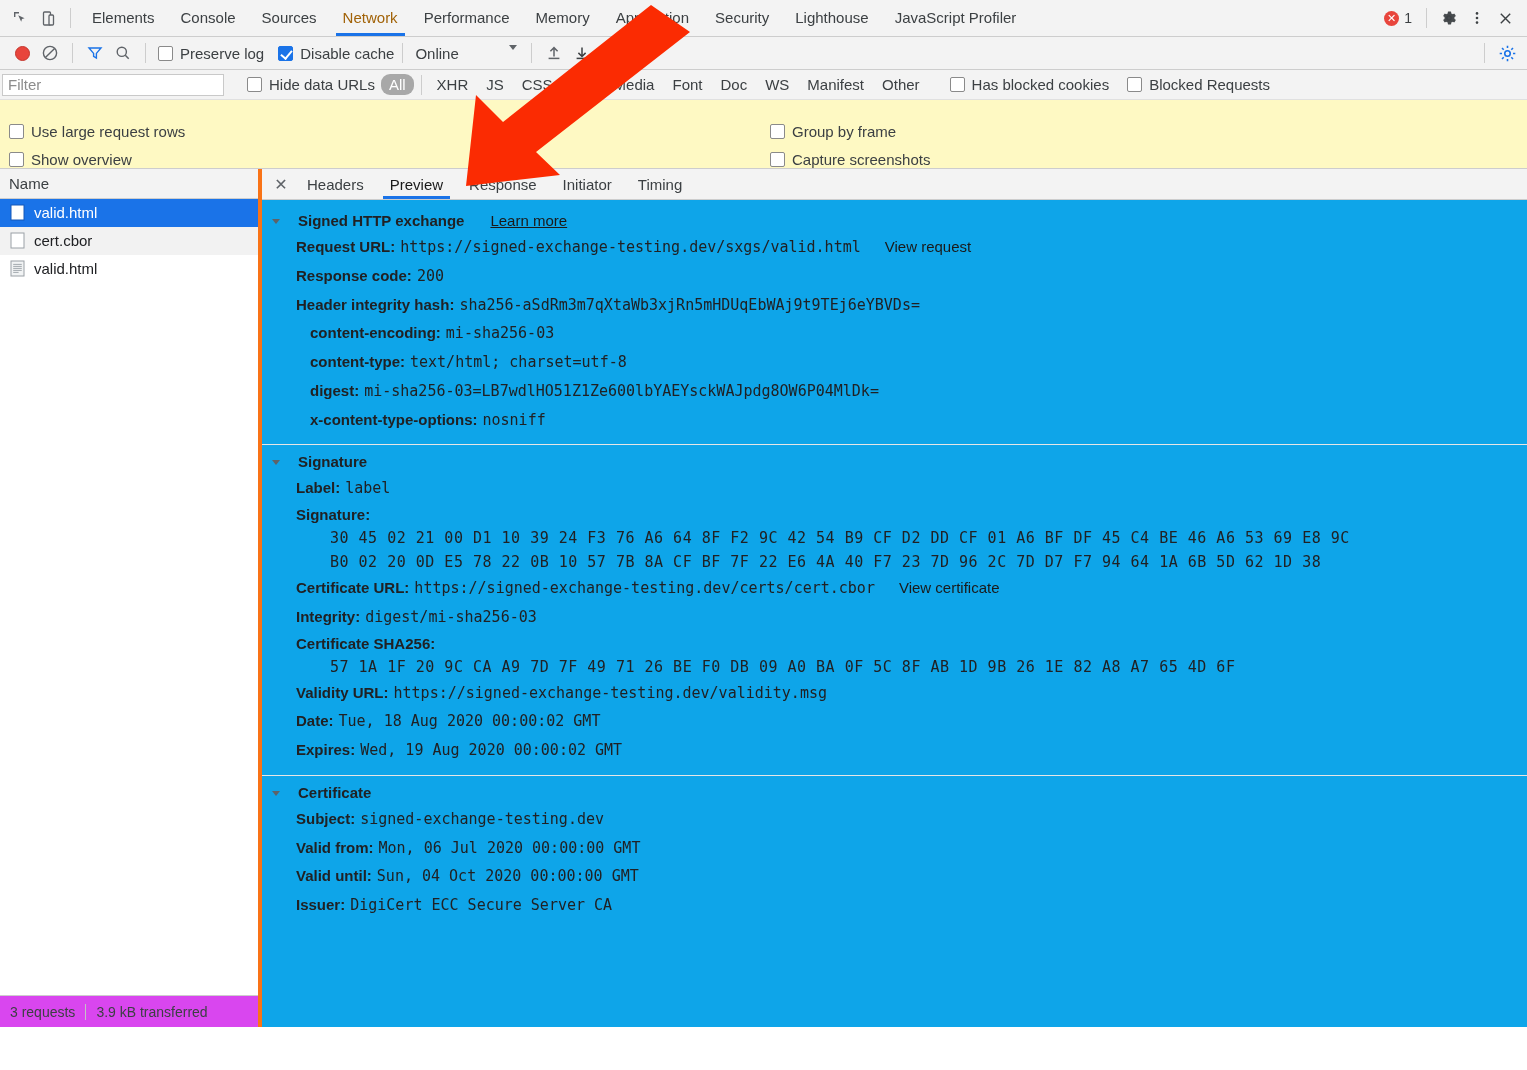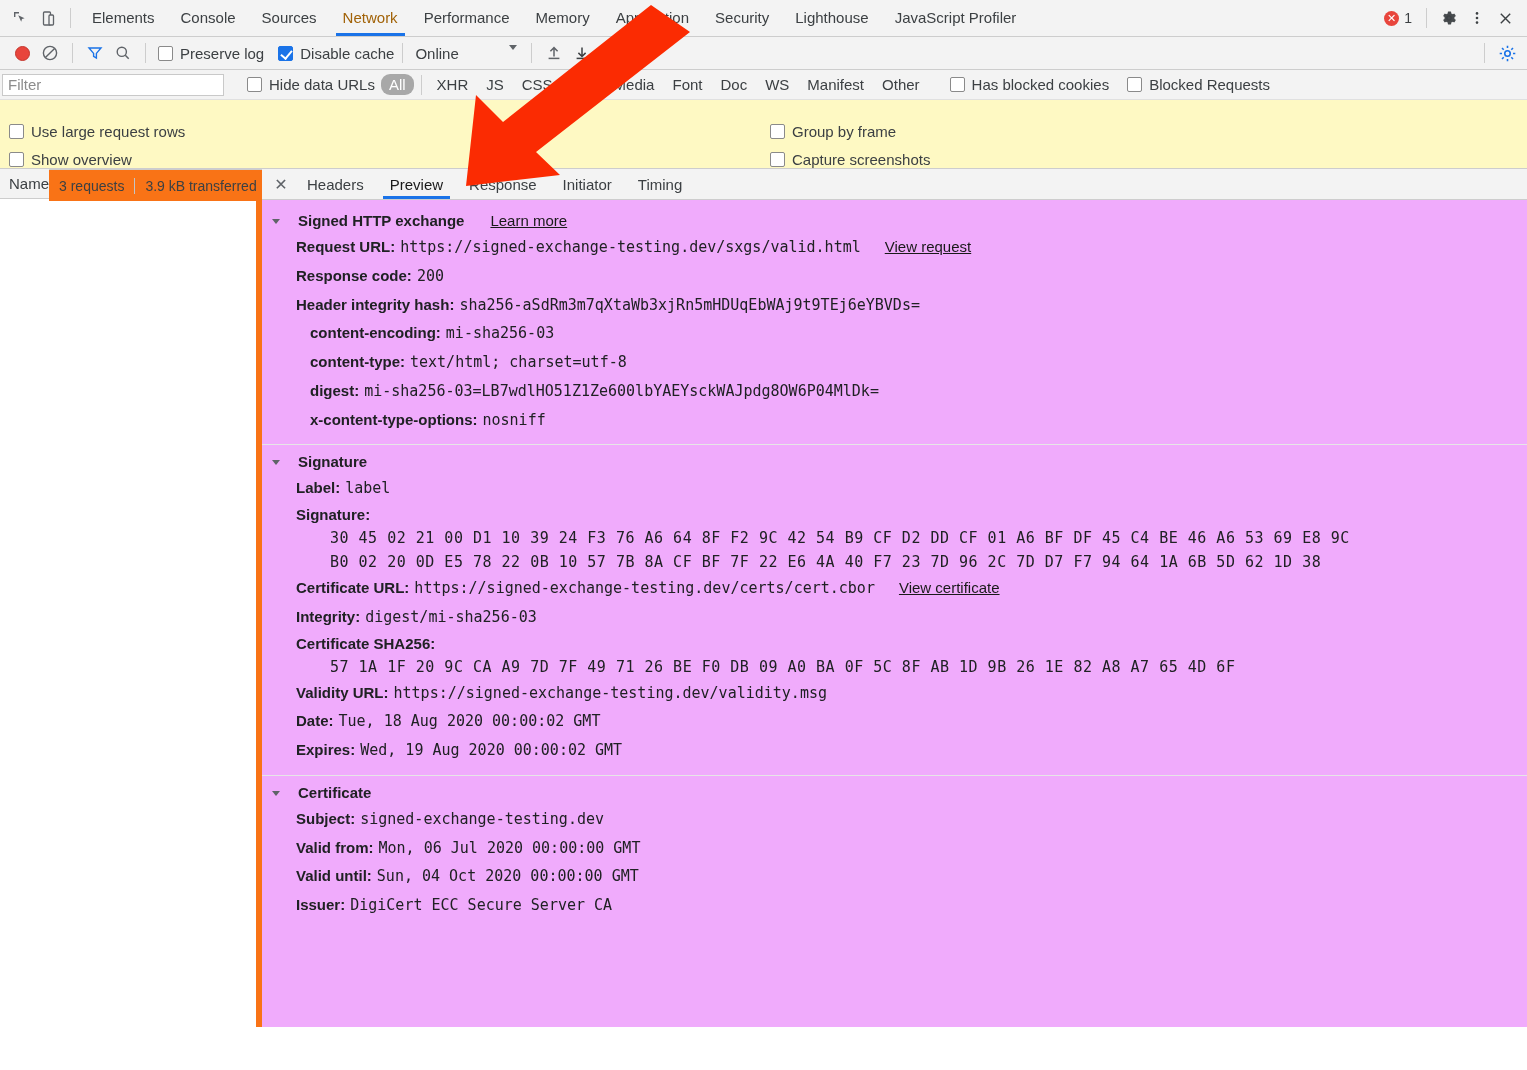--- a/index.html
+++ b/index.html
@@ -123,22 +123,22 @@
     position: relative;
     align-items: flex-end;
   }
   .settings-col { display: flex; flex-direction: column; gap: 11px; }
   #settings-col-left { width: 770px; padding-left: 9px; }
 
   
   #split { display: flex; height: 858px; }
   #left-pane {
     width: 262px; flex: none;
-    border-right: 6px solid #f97316;
-    display: flex; flex-direction: row;
+    border-right: 4px solid #f97316;
+    display: flex; flex-direction: column;
     background: #fff;
   }
   #name-header {
     height: 30px; line-height: 30px;
     background: #f3f3f3;
     border-bottom: 1px solid #cdcdcd;
     padding-left: 9px;
     font-size: 15px; color: #3c4043;
   }
   #request-list { flex: 1; overflow: hidden; }
@@ -146,21 +146,21 @@
     height: 28px; display: flex; align-items: center;
     gap: 9px; padding-left: 10px;
     font-size: 15px; color: #202124;
     border-bottom: 1px solid transparent;
   }
   .req-row.alt { background: #f2f2f2; }
   .req-row.selected { background: #1a73e8; color: #fff; }
   .doc-ico { width: 15px; height: 17px; flex: none; }
   #statusbar {
     height: 32px; flex: none;
-    background: #f97316;
+    background: #d946ef;
     border-top: 1px solid #cdcdcd;
     display: flex; align-items: center;
     font-size: 14px; color: #3c4043;
     overflow: hidden; white-space: nowrap;
   }
   #statusbar .sb-item { padding: 0 10px; }
   #statusbar .sb-sep { width: 1px; height: 16px; background: #c4c4c4; }
 
   #right-pane { flex: 1; display: flex; flex-direction: column; min-width: 0; }
   #detail-tabbar {
@@ -178,21 +178,21 @@
   .dtab {
     padding: 0 13px; height: 30px; line-height: 31px;
     font-size: 15px; color: #3c4043; position: relative;
     white-space: nowrap;
   }
   .dtab.active { color: #1a1a1a; }
   .dtab.active::after {
     content: ""; position: absolute; left: 6px; right: 6px; bottom: 0;
     height: 3px; background: #1a73e8;
   }
-  #sxg-view { flex: 1; overflow: hidden; background: #f0abfc; padding-top: 4px; }
+  #sxg-view { flex: 1; overflow: hidden; background: #0ea5e9; padding-top: 4px; }
 
   .sxg-section { padding: 4px 0 10px 0; border-bottom: 1px solid #e6e6e6; }
   .sxg-section:last-child { border-bottom: none; }
   .sxg-title {
     display: flex; align-items: center; gap: 26px;
     padding: 4px 0 4px 10px;
     font-weight: bold; font-size: 15px; color: #202124;
   }
   .tri {
     width: 0; height: 0; margin-right: -19px;
@@ -209,21 +209,21 @@
     font-weight: normal; color: #1a1a1a;
     text-decoration: underline; font-size: 15px;
   }
   .kv {
     display: flex; align-items: baseline; gap: 24px;
     padding: 3px 0 3px 34px; font-size: 15px; line-height: 1.45;
   }
   .kv .k { font-weight: bold; color: #202124; white-space: nowrap; }
   .kv .v { color: #202124; white-space: nowrap; }
   .kv .inline-link {
-    color: #1a1a1a; text-decoration: underline; white-space: nowrap;
+    color: #1a1a1a; white-space: nowrap;
   }
   .kv.indent2 { padding-left: 48px; }
   .hexline {
     padding: 3px 0 3px 68px;
     font-family: "DejaVu Sans Mono", monospace;
     font-size: 15px; letter-spacing: 0.5px; color: #202124;
     white-space: nowrap;
   }
   .label-only { padding: 3px 0 3px 34px; font-weight: bold; font-size: 15px; }
   .sub-head { padding: 3px 0 3px 22px; display: flex; align-items: center; }

